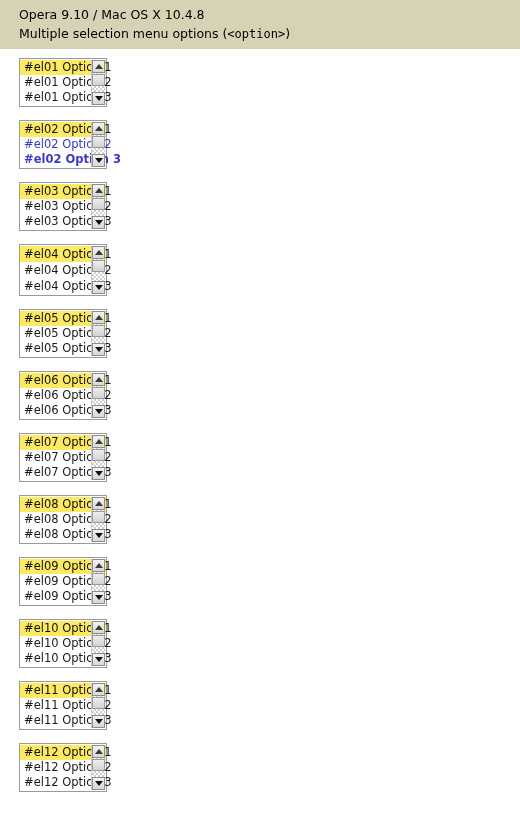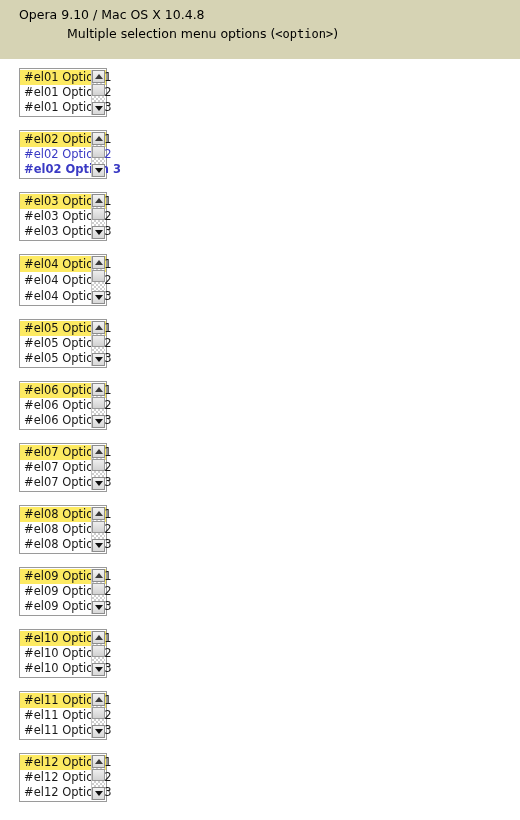--- a/index.html
+++ b/index.html
@@ -10,31 +10,30 @@
     width: 520px;
     height: 820px;
     background: #ffffff;
     font-family: "DejaVu Sans", sans-serif;
     overflow: hidden;
   }
   #header {
     background: #d6d3b4;
     padding: 7px 0 8px 19px;
     box-sizing: border-box;
-    height: 59px;
+    height: 49px;
   }
   #header .hline {
     font-size: 12.5px;
     color: #000000;
     line-height: 16px;
     white-space: nowrap;
   }
   #header .hline.second {
     margin-top: 3px;
-    margin-left: 48px;
   }
   #header .mono {
     font-family: "DejaVu Sans Mono", monospace;
     font-size: 12px;
   }
 
   #boxes {
     padding-left: 19px;
     padding-top: 9px;
   }

